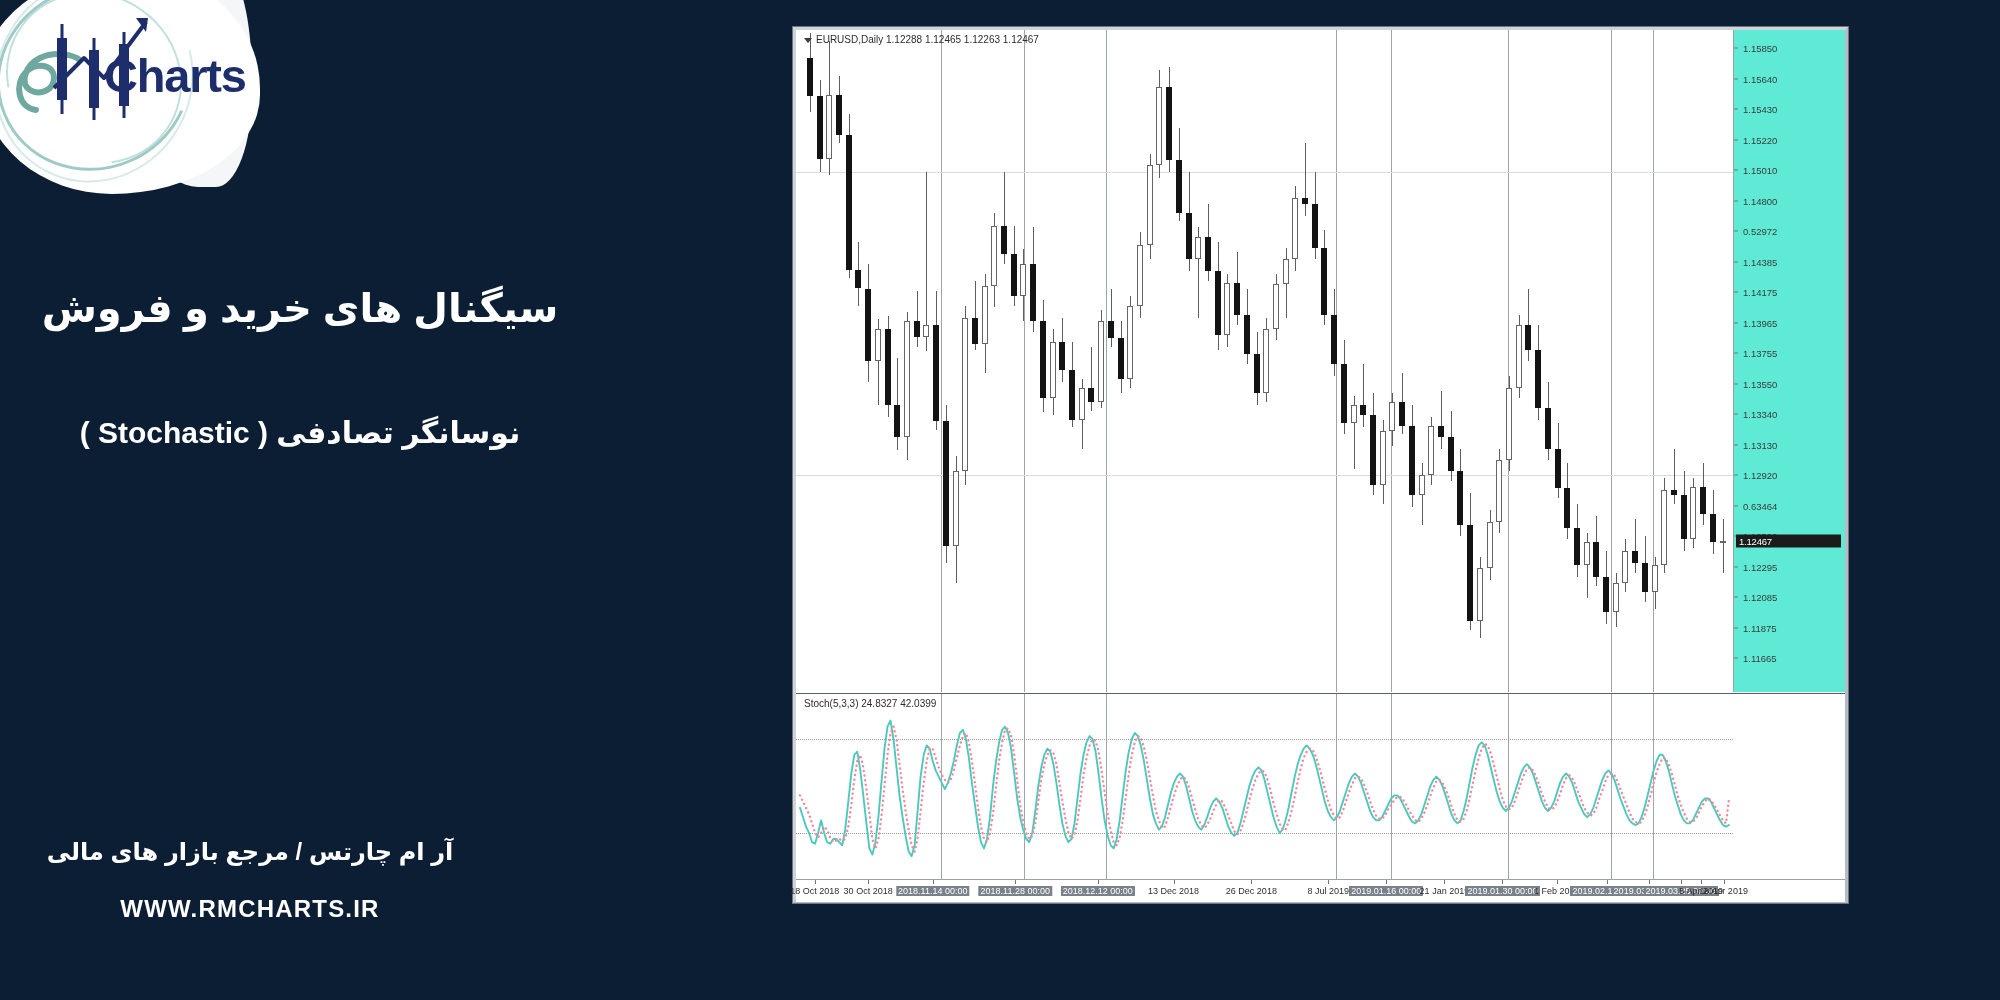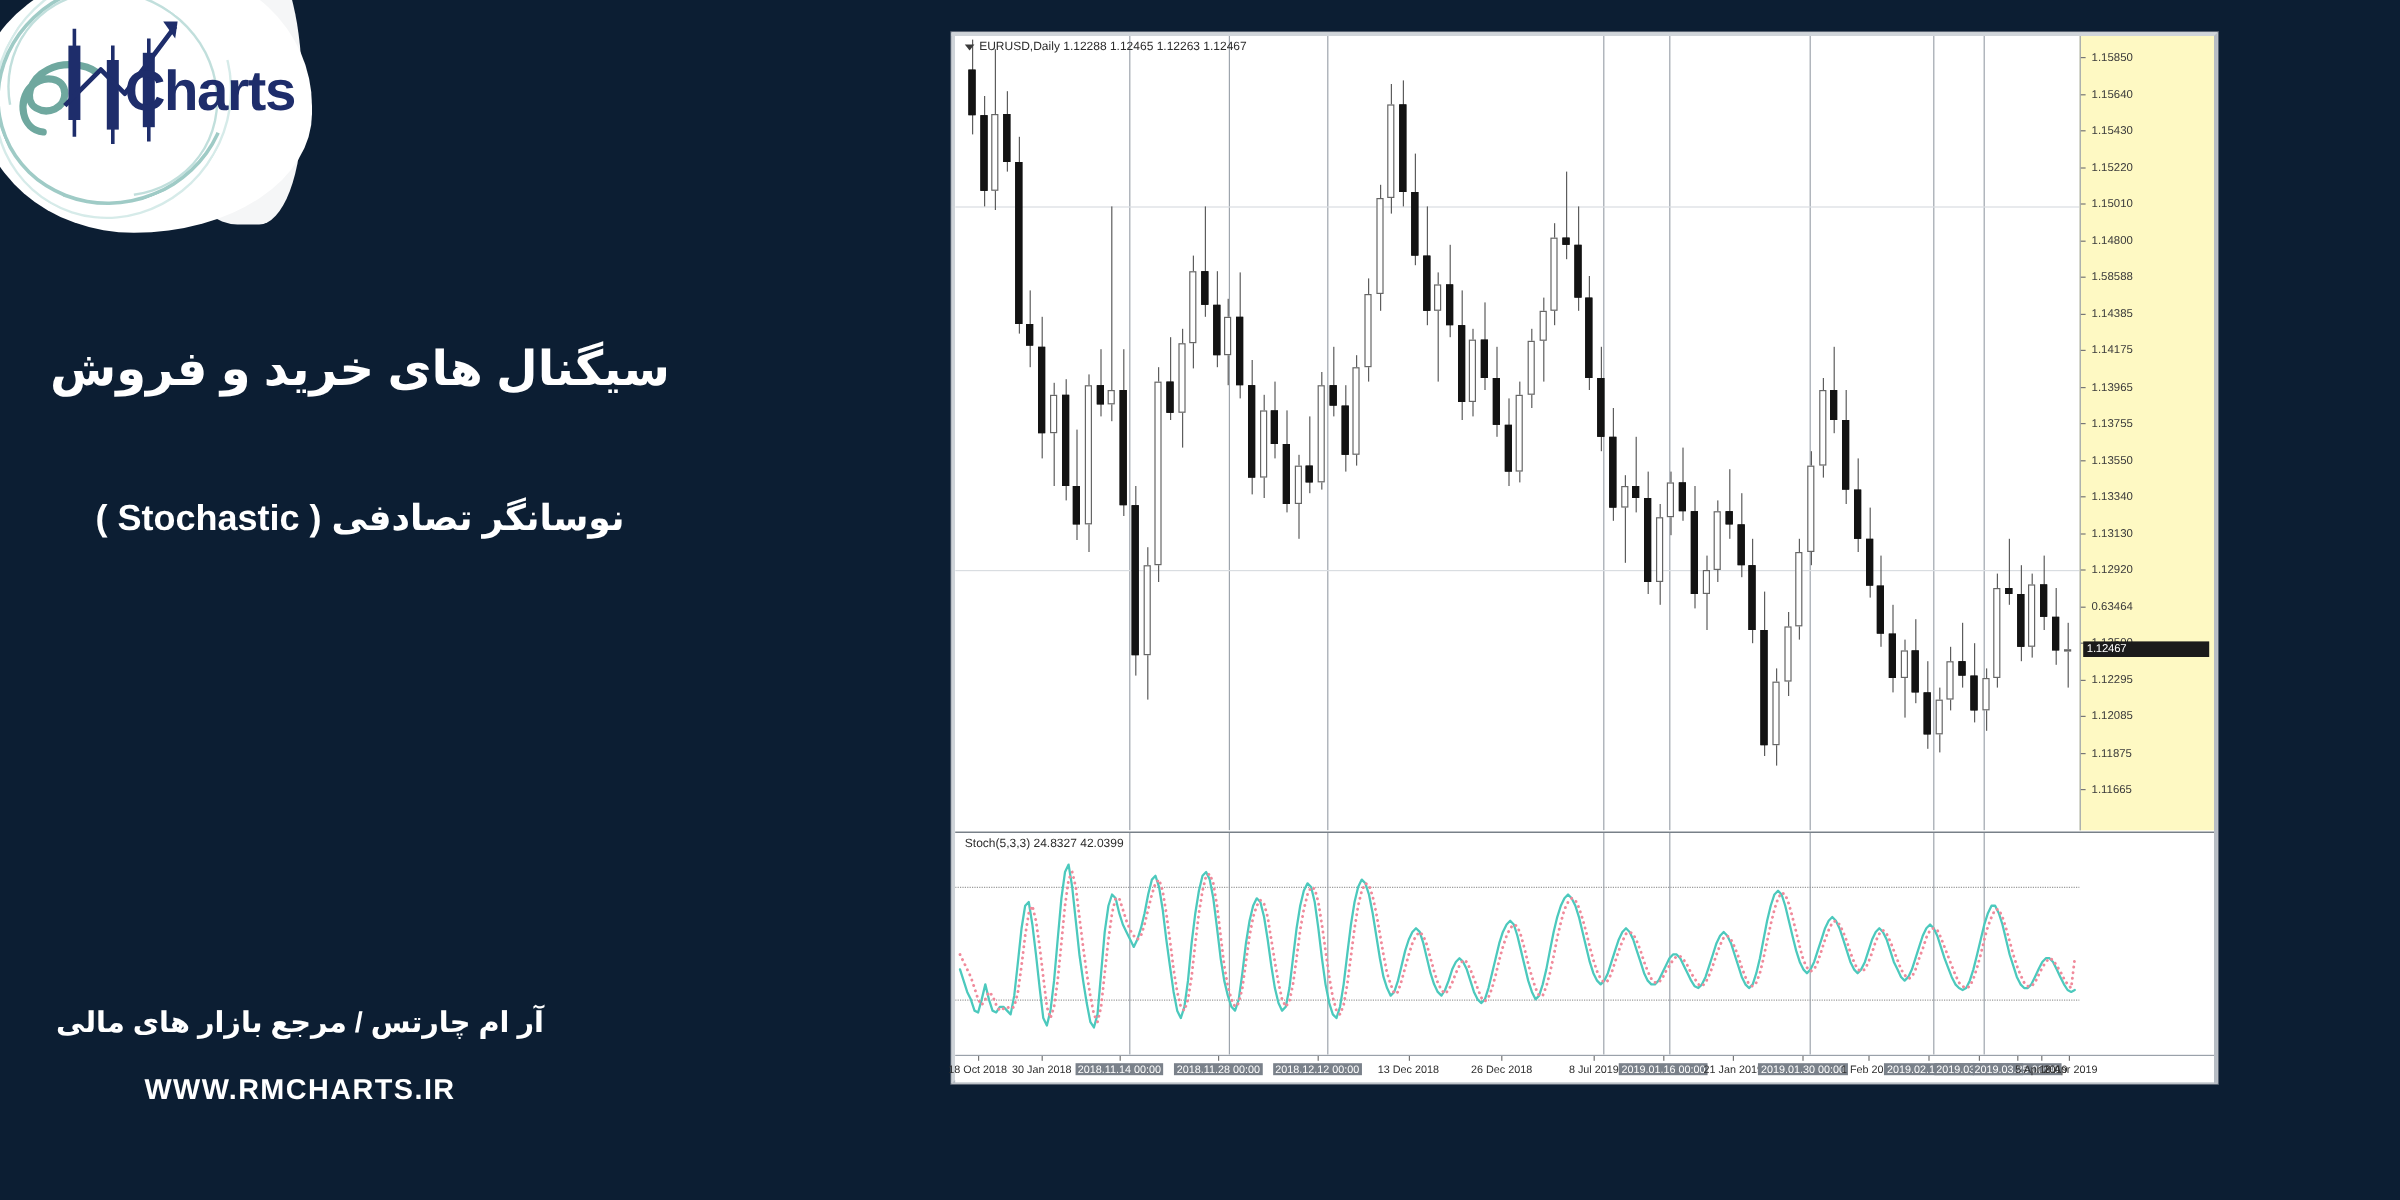--- a/index.html
+++ b/index.html
@@ -134,21 +134,21 @@
   #chart-inner { position: absolute; inset: 0; background: #ffffff; }
 
   .pane { position: absolute; left: 0; background: #fff; }
   #price-pane  { top: 0;   height: 662px; width: 1049px; }
   #stoch-pane  { top: 663px; height: 186px; width: 1049px; border-top: 1px solid #58616c; }
   #time-axis   { position:absolute; top: 849px; left: 0; height: 23px; width: 1049px; border-top: 1px solid #9aa1aa; background:#fff;}
 
   .plot { position: absolute; left: 0; top: 0; right: 112px; bottom: 0; overflow: hidden; }
   .yaxis {
     position: absolute; top: 0; bottom: 0; right: 0; width: 112px;
-    border-left: 1px solid #9aa1aa; background: #fef9c3;
+    border-left: 1px solid #9aa1aa; background: #5eead4;
   }
   .ylabel {
     position: absolute; left: 9px;
     font-size: 9.5px; color: #3b3b3b; white-space: nowrap;
     transform: translateY(-50%);
     font-family: "Liberation Sans", sans-serif;
   }
   .ytick {
     position: absolute; left: 0; width: 4px; height: 1px; background: #777;
     transform: translateY(-50%);
@@ -436,21 +436,21 @@
           <div class="ylabel" style="top: 48.5px;">1.15640</div>
           <div class="ytick" style="top: 48.5px;"></div>
           <div class="ylabel" style="top: 79px;">1.15430</div>
           <div class="ytick" style="top: 79px;"></div>
           <div class="ylabel" style="top: 109.5px;">1.15220</div>
           <div class="ytick" style="top: 109.5px;"></div>
           <div class="ylabel" style="top: 140px;">1.15010</div>
           <div class="ytick" style="top: 140px;"></div>
           <div class="ylabel" style="top: 170.5px;">1.14800</div>
           <div class="ytick" style="top: 170.5px;"></div>
-          <div class="ylabel" style="top: 201px;">1.58588</div>
+          <div class="ylabel" style="top: 201px;">0.52972</div>
           <div class="ytick" style="top: 201px;"></div>
           <div class="ylabel" style="top: 231.5px;">1.14385</div>
           <div class="ytick" style="top: 231.5px;"></div>
           <div class="ylabel" style="top: 262px;">1.14175</div>
           <div class="ytick" style="top: 262px;"></div>
           <div class="ylabel" style="top: 292.5px;">1.13965</div>
           <div class="ytick" style="top: 292.5px;"></div>
           <div class="ylabel" style="top: 323px;">1.13755</div>
           <div class="ytick" style="top: 323px;"></div>
           <div class="ylabel" style="top: 353.5px;">1.13550</div>
@@ -496,21 +496,21 @@
             <polyline points="4.0,113.8 7.0,123.2 10.0,132.6 13.0,138.8 16.1,148.2 19.1,149.7 22.1,138.8 25.1,126.3 28.1,138.8 31.1,148.2 34.2,149.7 37.2,145.0 40.2,145.0 43.2,148.2 46.2,151.3 49.2,135.7 52.3,107.6 55.3,79.5 58.3,60.8 61.3,57.7 64.3,76.4 67.3,101.4 70.4,129.4 73.4,154.4 76.4,160.6 79.4,148.2 82.4,123.2 85.4,88.9 88.5,54.6 91.5,32.7 94.5,26.5 97.5,45.2 100.5,73.3 103.5,101.4 106.6,123.2 109.6,141.9 112.6,157.5 115.6,162.2 118.6,151.3 121.6,117.0 124.6,82.6 127.7,60.8 130.7,51.4 133.7,54.6 136.7,67.0 139.7,76.4 142.7,82.6 145.8,88.9 148.8,95.1 151.8,88.9 154.8,79.5 157.8,67.0 160.8,51.4 163.9,39.0 166.9,35.8 169.9,45.2 172.9,63.9 175.9,88.9 178.9,110.7 182.0,132.6 185.0,148.2 188.0,154.4 191.0,145.0 194.0,123.2 197.0,92.0 200.1,67.0 203.1,48.3 206.1,35.8 209.1,32.7 212.1,39.0 215.1,54.6 218.2,79.5 221.2,104.5 224.2,123.2 227.2,135.7 230.2,145.0 233.2,148.2 236.3,138.8 239.3,117.0 242.3,92.0 245.3,73.3 248.3,60.8 251.3,54.6 254.3,57.7 257.4,70.2 260.4,88.9 263.4,110.7 266.4,129.4 269.4,141.9 272.4,148.2 275.5,145.0 278.5,129.4 281.5,104.5 284.5,79.5 287.5,60.8 290.5,48.3 293.6,42.1 296.6,45.2 299.6,57.7 302.6,79.5 305.6,104.5 308.6,126.3 311.7,141.9 314.7,151.3 317.7,154.4 320.7,145.0 323.7,126.3 326.7,101.4 329.8,76.4 332.8,57.7 335.8,45.2 338.8,39.0 341.8,42.1 344.8,51.4 347.9,67.0 350.9,85.8 353.9,104.5 356.9,120.1 359.9,129.4 362.9,135.7 365.9,132.6 369.0,123.2 372.0,110.7 375.0,98.2 378.0,88.9 381.0,82.6 384.0,79.5 387.1,82.6 390.1,92.0 393.1,104.5 396.1,117.0 399.1,126.3 402.1,132.6 405.2,135.7 408.2,131.0 411.2,123.2 414.2,113.8 417.2,107.6 420.2,104.5 423.3,107.6 426.3,113.8 429.3,123.2 432.3,132.6 435.3,138.8 438.3,141.9 441.4,138.8 444.4,129.4 447.4,117.0 450.4,104.5 453.4,92.0 456.4,82.6 459.5,76.4 462.5,73.3 465.5,76.4 468.5,85.8 471.5,98.2 474.5,110.7 477.5,123.2 480.6,132.6 483.6,138.8 486.6,135.7 489.6,126.3 492.6,113.8 495.6,98.2 498.7,82.6 501.7,70.2 504.7,60.8 507.7,54.6 510.7,51.4 513.7,54.6 516.8,60.8 519.8,70.2 522.8,82.6 525.8,95.1 528.8,107.6 531.8,117.0 534.9,123.2 537.9,126.3 540.9,123.2 543.9,117.0 546.9,107.6 549.9,98.2 553.0,88.9 556.0,82.6 559.0,79.5 562.0,82.6 565.0,88.9 568.0,98.2 571.1,107.6 574.1,117.0 577.1,123.2 580.1,126.3 583.1,126.3 586.1,123.2 589.1,117.0 592.2,110.7 595.2,104.5 598.2,101.4 601.2,101.4 604.2,104.5 607.2,110.7 610.3,117.0 613.3,123.2 616.3,127.9 619.3,129.4 622.3,126.3 625.3,120.1 628.4,110.7 631.4,101.4 634.4,92.0 637.4,85.8 640.4,82.6 643.4,85.8 646.5,92.0 649.5,101.4 652.5,110.7 655.5,120.1 658.5,126.3 661.5,129.4 664.6,126.3 667.6,117.0 670.6,104.5 673.6,88.9 676.6,73.3 679.6,60.8 682.7,51.4 685.7,48.3 688.7,51.4 691.7,60.8 694.7,73.3 697.7,85.8 700.8,98.2 703.8,107.6 706.8,113.8 709.8,117.0 712.8,113.8 715.8,107.6 718.8,98.2 721.9,88.9 724.9,79.5 727.9,73.3 730.9,70.2 733.9,73.3 736.9,79.5 740.0,88.9 743.0,98.2 746.0,107.6 749.0,113.8 752.0,117.0 755.0,113.8 758.1,107.6 761.1,98.2 764.1,88.9 767.1,82.6 770.1,79.5 773.1,82.6 776.2,88.9 779.2,98.2 782.2,107.6 785.2,113.8 788.2,120.1 791.2,123.2 794.3,120.1 797.3,113.8 800.3,104.5 803.3,95.1 806.3,85.8 809.3,79.5 812.4,76.4 815.4,79.5 818.4,85.8 821.4,95.1 824.4,104.5 827.4,112.3 830.4,120.1 833.5,126.3 836.5,129.4 839.5,131.0 842.5,129.4 845.5,123.2 848.5,113.8 851.6,101.4 854.6,88.9 857.6,76.4 860.6,67.0 863.6,60.8 866.6,60.8 869.7,67.0 872.7,76.4 875.7,88.9 878.7,101.4 881.7,110.7 884.7,120.1 887.8,126.3 890.8,129.4 893.8,129.4 896.8,126.3 899.8,120.1 902.8,113.8 905.9,107.6 908.9,104.5 911.9,104.5 914.9,107.6 917.9,113.8 920.9,120.1 924.0,126.3 927.0,131.0 930.0,132.6 933.0,131.0" fill="none" stroke="#4cc9bd" stroke-width="1.9" stroke-linejoin="round" stroke-linecap="round"></polyline>
             <polyline points="4.0,101.4 7.0,107.6 10.0,113.8 13.0,120.1 16.1,129.4 19.1,138.8 22.1,143.5 25.1,138.8 28.1,132.6 31.1,135.7 34.2,143.5 37.2,148.2 40.2,146.6 43.2,145.0 46.2,146.6 49.2,145.0 52.3,132.6 55.3,110.7 58.3,85.8 61.3,67.0 64.3,60.8 67.3,73.3 70.4,95.1 73.4,120.1 76.4,145.0 79.4,154.4 82.4,145.0 85.4,123.2 88.5,92.0 91.5,60.8 94.5,39.0 97.5,32.7 100.5,45.2 103.5,70.2 106.6,95.1 109.6,117.0 112.6,135.7 115.6,151.3 118.6,157.5 121.6,145.0 124.6,117.0 127.7,88.9 130.7,67.0 133.7,54.6 136.7,54.6 139.7,63.9 142.7,73.3 145.8,81.1 148.8,85.8 151.8,88.9 154.8,85.8 157.8,76.4 160.8,63.9 163.9,51.4 166.9,42.1 169.9,39.0 172.9,48.3 175.9,67.0 178.9,88.9 182.0,113.8 185.0,132.6 188.0,145.0 191.0,148.2 194.0,138.8 197.0,120.1 200.1,92.0 203.1,67.0 206.1,48.3 209.1,35.8 212.1,34.3 215.1,42.1 218.2,60.8 221.2,85.8 224.2,110.7 227.2,127.9 230.2,138.8 233.2,145.0 236.3,141.9 239.3,129.4 242.3,107.6 245.3,85.8 248.3,70.2 251.3,60.8 254.3,56.1 257.4,59.2 260.4,70.2 263.4,88.9 266.4,107.6 269.4,124.8 272.4,138.8 275.5,145.0 278.5,140.4 281.5,126.3 284.5,104.5 287.5,81.1 290.5,63.9 293.6,51.4 296.6,45.2 299.6,46.8 302.6,57.7 305.6,76.4 308.6,98.2 311.7,120.1 314.7,137.2 317.7,148.2 320.7,151.3 323.7,143.5 326.7,126.3 329.8,102.9 332.8,79.5 335.8,60.8 338.8,48.3 341.8,42.1 344.8,43.6 347.9,53.0 350.9,67.0 353.9,84.2 356.9,101.4 359.9,117.0 362.9,126.3 365.9,134.1 369.0,132.6 372.0,123.2 375.0,112.3 378.0,101.4 381.0,92.0 384.0,85.8 387.1,82.6 390.1,85.8 393.1,93.6 396.1,104.5 399.1,115.4 402.1,124.8 405.2,131.0 408.2,134.1 411.2,131.0 414.2,124.8 417.2,117.0 420.2,110.7 423.3,106.0 426.3,107.6 429.3,113.8 432.3,121.6 435.3,129.4 438.3,137.2 441.4,140.4 444.4,137.2 447.4,129.4 450.4,118.5 453.4,106.0 456.4,95.1 459.5,85.8 462.5,79.5 465.5,76.4 468.5,78.0 471.5,85.8 474.5,96.7 477.5,109.2 480.6,120.1 483.6,129.4 486.6,135.7 489.6,135.7 492.6,127.9 495.6,117.0 498.7,102.9 501.7,87.3 504.7,74.8 507.7,63.9 510.7,57.7 513.7,54.6 516.8,56.1 519.8,62.4 522.8,71.7 525.8,82.6 528.8,95.1 531.8,106.0 534.9,115.4 537.9,121.6 540.9,124.8 543.9,123.2 546.9,117.0 549.9,107.6 553.0,98.2 556.0,90.4 559.0,84.2 562.0,82.6 565.0,84.2 568.0,90.4 571.1,98.2 574.1,107.6 577.1,115.4 580.1,121.6 583.1,124.8 586.1,124.8 589.1,121.6 592.2,115.4 595.2,110.7 598.2,106.0 601.2,102.9 604.2,102.9 607.2,106.0 610.3,110.7 613.3,117.0 616.3,121.6 619.3,126.3 622.3,127.9 625.3,124.8 628.4,118.5 631.4,110.7 634.4,101.4 637.4,93.6 640.4,87.3 643.4,85.8 646.5,88.9 649.5,95.1 652.5,102.9 655.5,112.3 658.5,120.1 661.5,126.3 664.6,127.9 667.6,124.8 670.6,117.0 673.6,104.5 676.6,90.4 679.6,76.4 682.7,63.9 685.7,54.6 688.7,49.9 691.7,51.4 694.7,59.2 697.7,70.2 700.8,82.6 703.8,95.1 706.8,106.0 709.8,112.3 712.8,115.4 715.8,113.8 718.8,107.6 721.9,98.2 724.9,88.9 727.9,81.1 730.9,74.8 733.9,73.3 736.9,76.4 740.0,82.6 743.0,90.4 746.0,99.8 749.0,107.6 752.0,113.8 755.0,115.4 758.1,113.8 761.1,107.6 764.1,99.8 767.1,90.4 770.1,84.2 773.1,81.1 776.2,84.2 779.2,90.4 782.2,98.2 785.2,106.0 788.2,113.8 791.2,118.5 794.3,121.6 797.3,120.1 800.3,113.8 803.3,104.5 806.3,96.7 809.3,87.3 812.4,81.1 815.4,79.5 818.4,81.1 821.4,87.3 824.4,95.1 827.4,102.9 830.4,110.7 833.5,118.5 836.5,124.8 839.5,127.9 842.5,129.4 845.5,127.9 848.5,121.6 851.6,112.3 854.6,101.4 857.6,88.9 860.6,78.0 863.6,70.2 866.6,63.9 869.7,63.9 872.7,70.2 875.7,79.5 878.7,90.4 881.7,101.4 884.7,110.7 887.8,118.5 890.8,124.8 893.8,127.9 896.8,127.9 899.8,124.8 902.8,118.5 905.9,112.3 908.9,107.6 911.9,104.5 914.9,106.0 917.9,110.7 920.9,115.4 924.0,121.6 927.0,126.3 930.0,129.4 933.0,104.5" fill="none" stroke="#f08a9b" stroke-width="2.4" stroke-linejoin="round" stroke-linecap="round" stroke-dasharray="0.1 4.6"></polyline>
           </svg>
         </div>
       <div class="pane-label">Stoch(5,3,3) 24.8327 42.0399</div>
     </div>
 
     <div id="time-axis">
         <div class="tlabel" style="left: 18.74px;">18 Oct 2018</div>
         <div class="ttick" style="left: 18.74px;"></div>
-        <div class="tlabel" style="left: 72.149px;">30 Jan 2018</div>
+        <div class="tlabel" style="left: 72.149px;">30 Oct 2018</div>
         <div class="ttick" style="left: 72.149px;"></div>
         <div class="tlabel sel" style="left: 136.802px;">2018.11.14 00:00</div>
         <div class="ttick" style="left: 136.802px;"></div>
         <div class="tlabel sel" style="left: 219.258px;">2018.11.28 00:00</div>
         <div class="ttick" style="left: 219.258px;"></div>
         <div class="tlabel sel" style="left: 301.714px;">2018.12.12 00:00</div>
         <div class="ttick" style="left: 301.714px;"></div>
         <div class="tlabel" style="left: 377.611px;">13 Dec 2018</div>
         <div class="ttick" style="left: 377.611px;"></div>
         <div class="tlabel" style="left: 455.382px;">26 Dec 2018</div>

